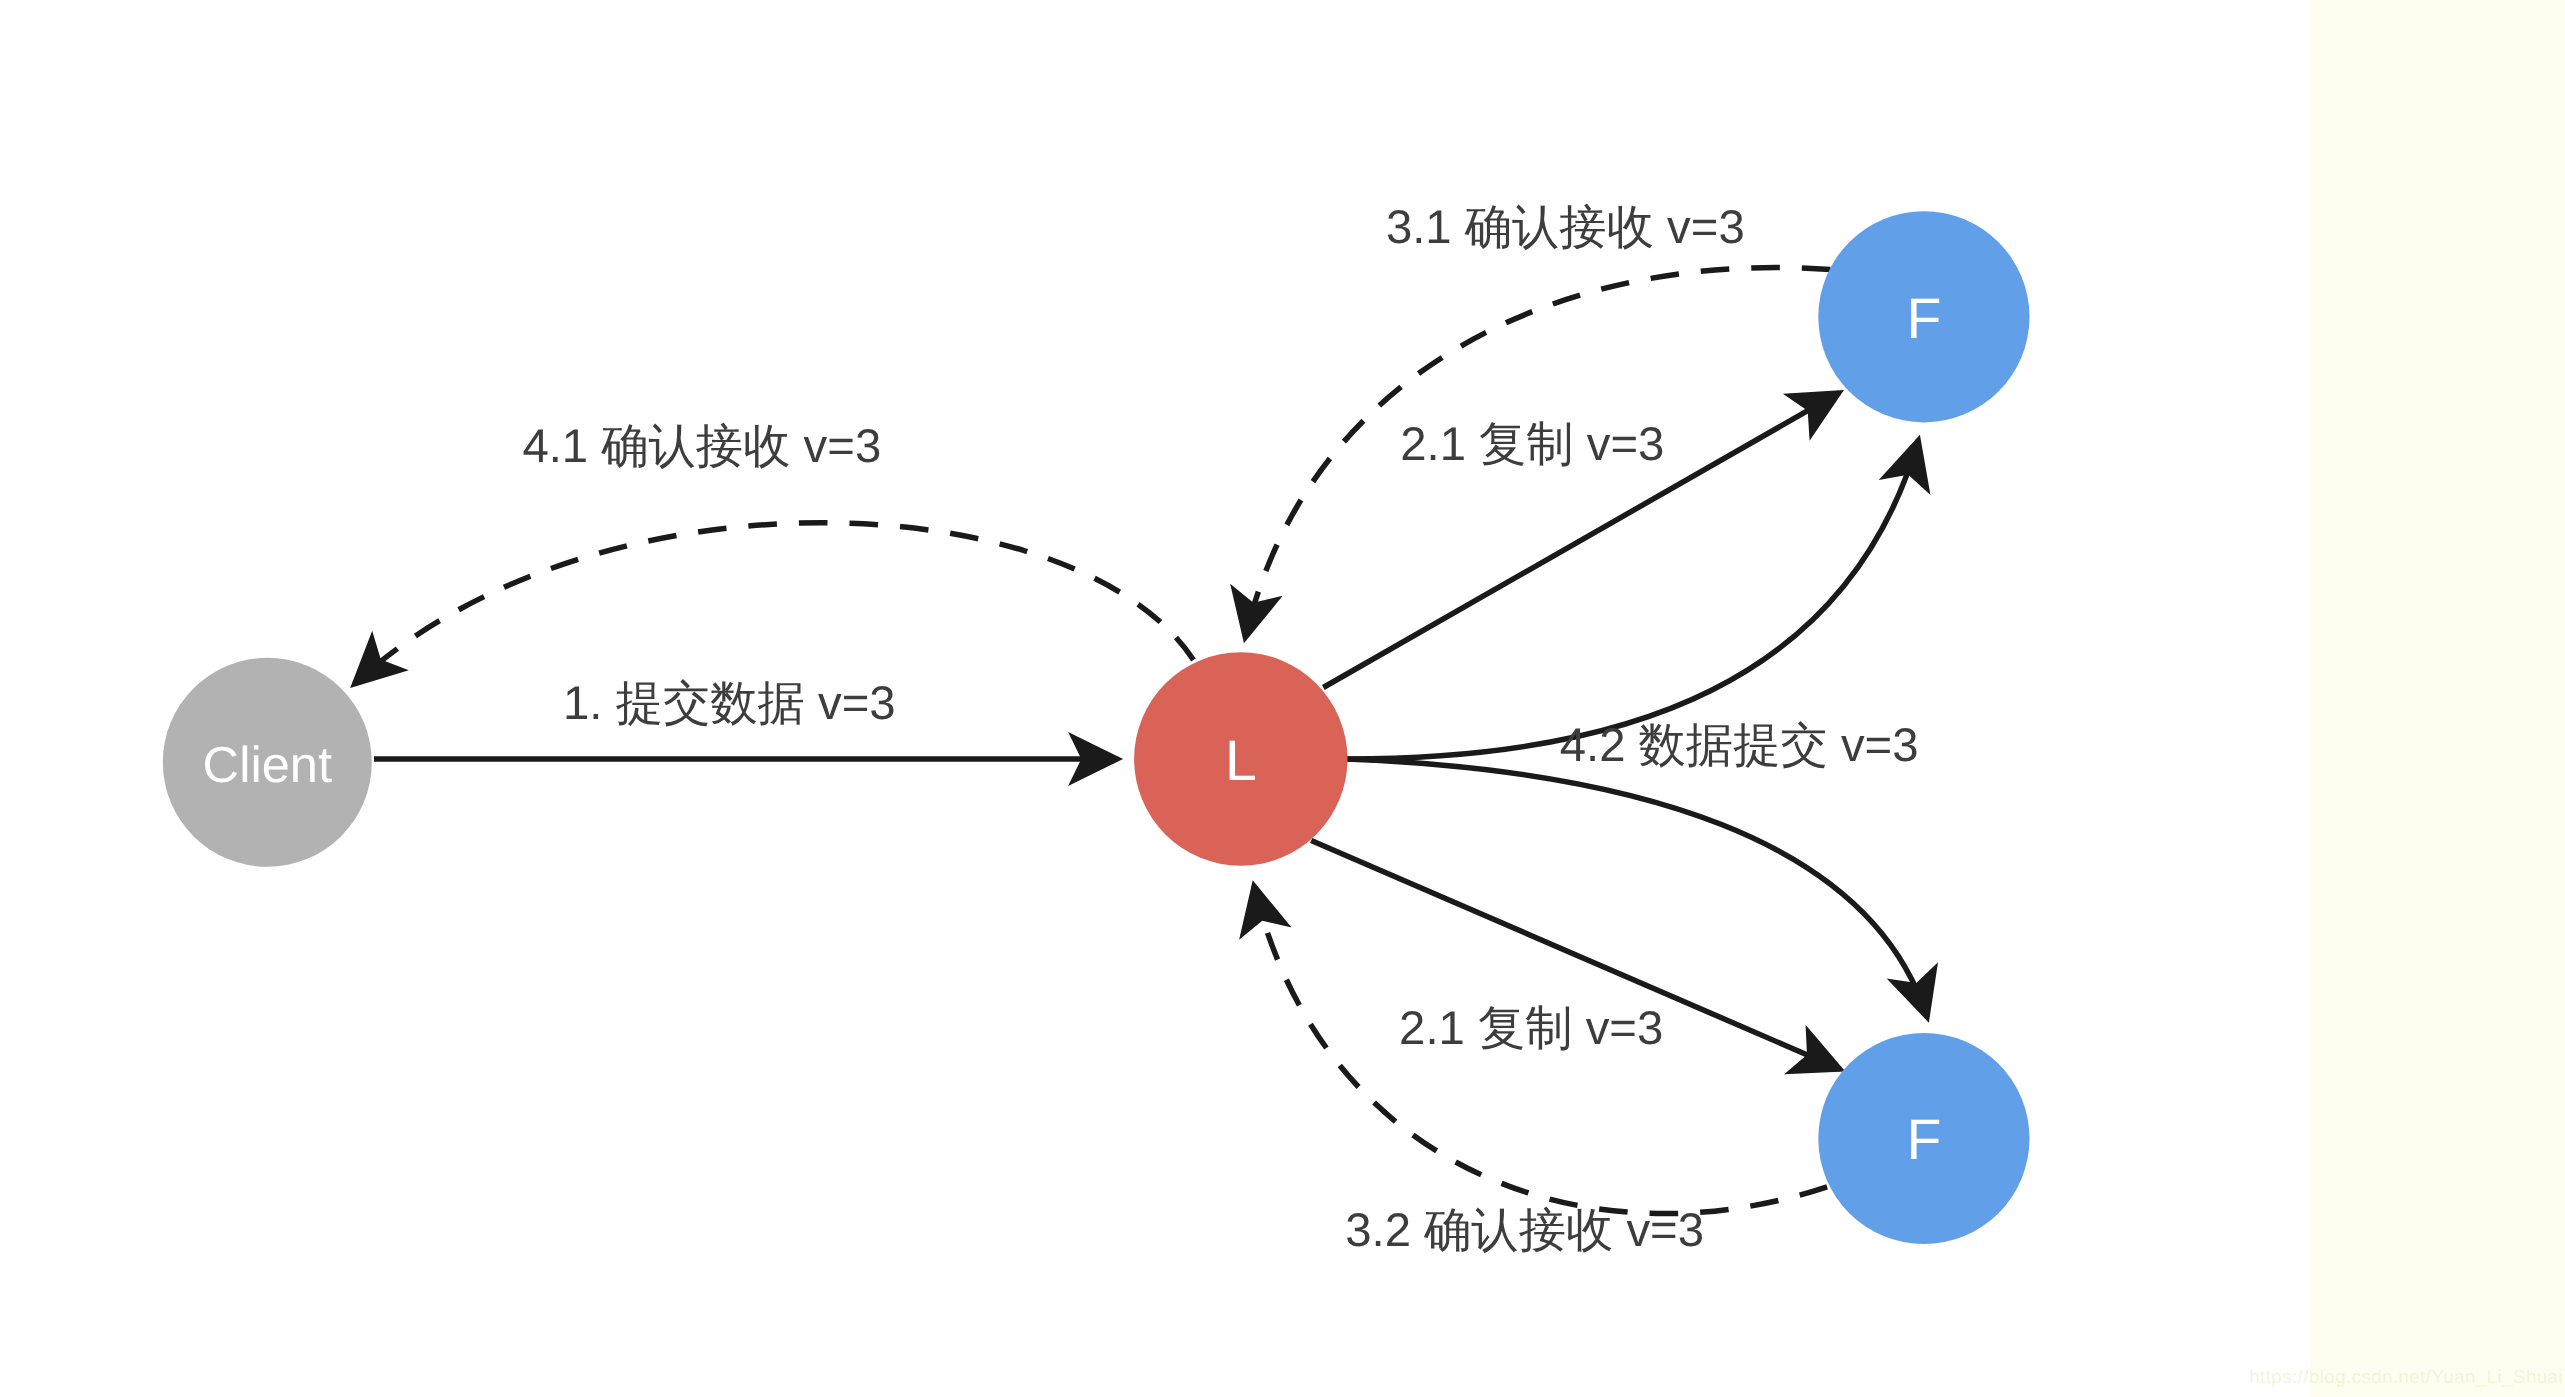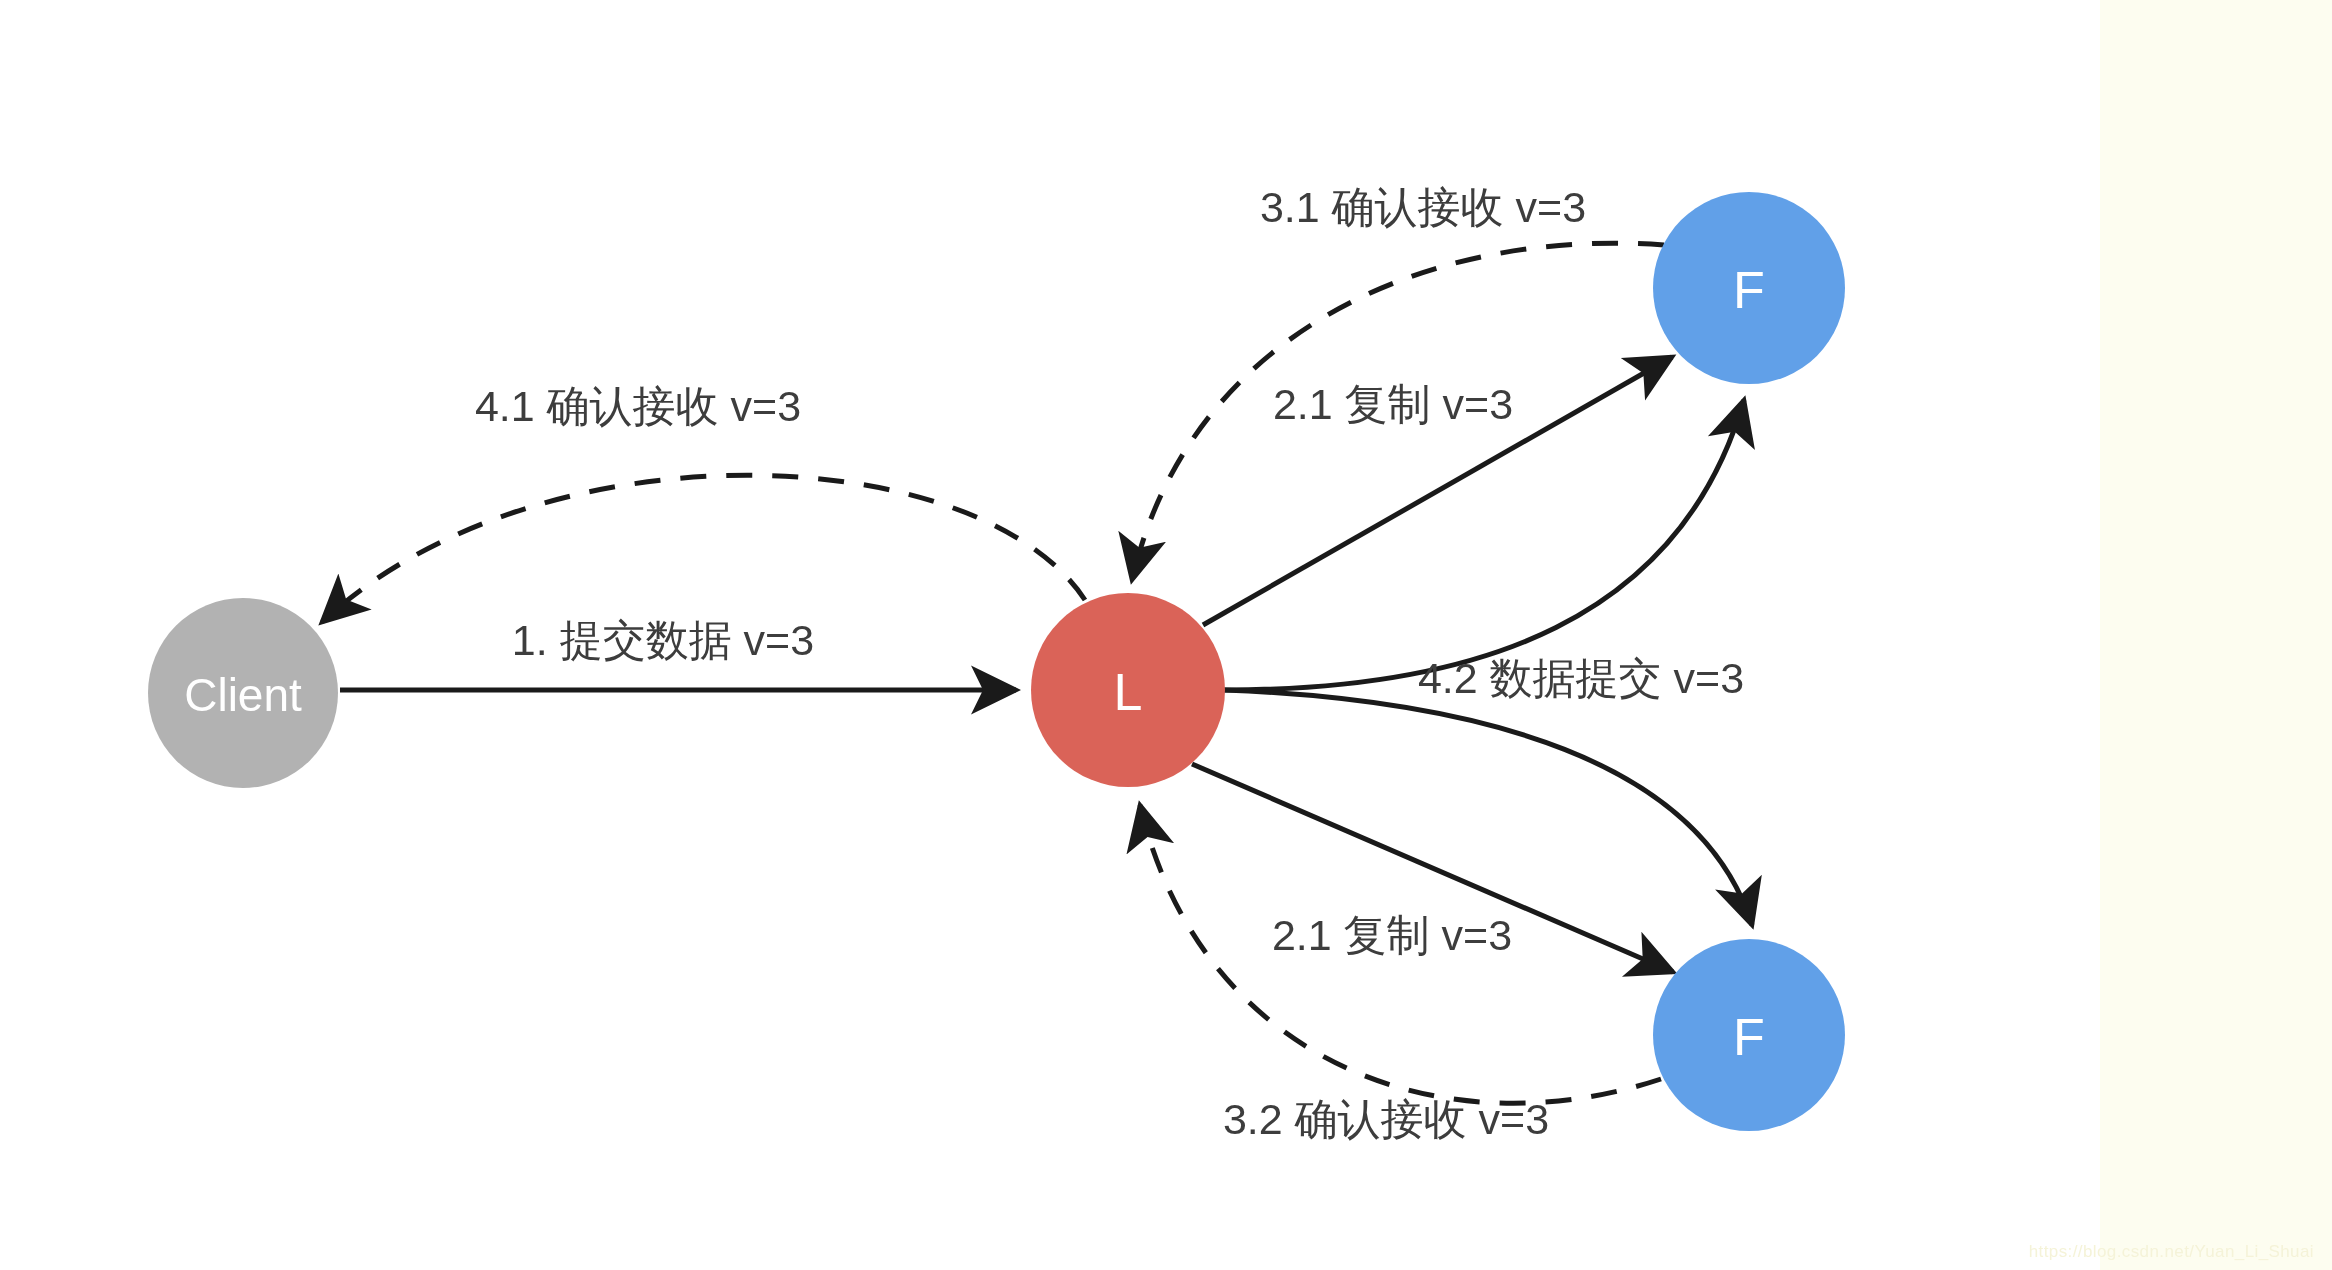--- a/index.html
+++ b/index.html
@@ -50,21 +50,21 @@
     stroke-width: 5;
   }
   .edge-dashed {
     fill: none;
     stroke: #1a1a1a;
     stroke-width: 5;
     stroke-dasharray: 26 20;
   }
   .watermark {
     position: absolute;
-    right: 18px;
+    right: 2px;
     bottom: 8px;
     font-family: "Liberation Sans", "DejaVu Sans", sans-serif;
     font-size: 17px;
     color: #f5f3d8;
     letter-spacing: 0.4px;
     white-space: nowrap;
   }
 </style>
 </head>
 <body>

